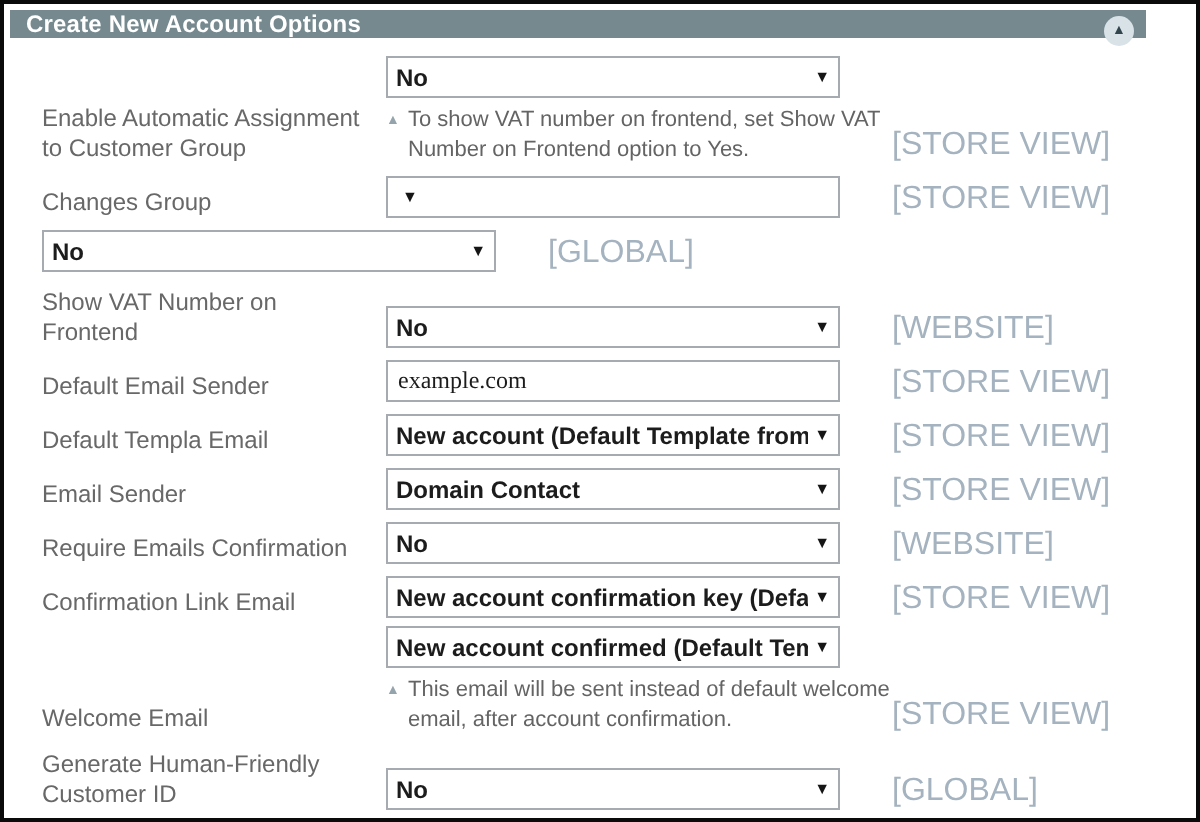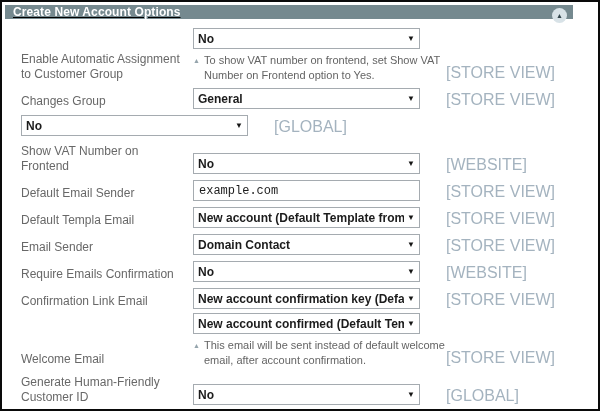--- a/index.html
+++ b/index.html
@@ -6,42 +6,42 @@
   html,body { width:600px; height:411px; }
   body { font-family:"Liberation Sans", sans-serif; background:#fff; }
 
   .frame { width:600px; height:411px; background:#0a0a0a; padding:2px; }
   .page  { width:596px; height:407px; background:#fff; overflow:hidden;
            display:flex; flex-direction:column; }
 
   
   .panel-head { margin:3px 25px 0 3px; height:22px; background:#75898f;
                 display:flex; align-items:center; padding:0 8px;
-                position:relative; cursor:pointer;text-decoration:underline; }
+                position:relative; cursor:pointer; }
   .panel-title { color:#ffffff; font-size:12px; font-weight:bold; letter-spacing:.1px; }
   .collapse-btn { position:absolute; right:6px; top:3px; width:15px; height:15px;
                   border-radius:50%; background:#d8e2e7; border:none;
                   display:flex; align-items:center; justify-content:center;
                   cursor:pointer; padding:0; }
   .collapse-btn span { color:#32454c; font-size:7px; line-height:1; }
 
   
   .form { padding:9px 0 0 19px; }
   .row  { display:flex; align-items:flex-end; margin-bottom:4px; }
   .lbl  { width:172px; padding-top:4px; padding-right:6px;
           color:#686868; font-size:12px; line-height:15px; }
   .ctl  { width:228px; }
 
   .select { width:227px; height:21px; border:1px solid #a5abb0; background:#fff;
             display:flex; align-items:center; padding:0 4px; cursor:pointer;font-weight:bold; }
   .sel-text { flex:1; font-size:12px; color:#1c1c1c; white-space:nowrap; overflow:hidden; }
   .sel-arrow { font-size:8px; color:#151515; margin-left:3px; flex:none; }
 
   .text-input { width:227px; height:21px; border:1px solid #a5abb0; background:#fff;
-                padding:0 5px; font-family:Liberation Mono, monospace;
+                padding:0 5px; font-family:Liberation Serif, serif;
                 font-size:12px; color:#1c1c1c; }
 
   .scope { padding-left:25px; padding-top:5px; font-size:16px; color:#a4b3bf;
            white-space:nowrap; }
 
   .note { margin-top:4px; width:256px; font-size:11px; line-height:14px;
           color:#646464; padding-left:11px; text-indent:-11px; }
   .note-arrow { display:inline-block; width:11px; text-indent:0;
                 color:#95a4ac; font-size:7px; vertical-align:1px; }
 </style>
@@ -69,21 +69,20 @@
         </div>
         <div class="note"><span class="note-arrow">▲</span><span>To show VAT number on frontend, set Show VAT Number on Frontend option to Yes.</span></div>
       </div>
       <div class="scope">[STORE VIEW]</div>
     </div>
 
     <div class="row">
       <div class="lbl">Changes Group</div>
       <div class="ctl">
         <div class="select" role="combobox">
-          <span class="sel-text">General</span>
           <span class="sel-arrow">▼</span>
         </div>
       </div>
       <div class="scope">[STORE VIEW]</div>
     </div>
 
     <div class="row">
       <div class="ctl">
         <div class="select" role="combobox">
           <span class="sel-text">No</span>

